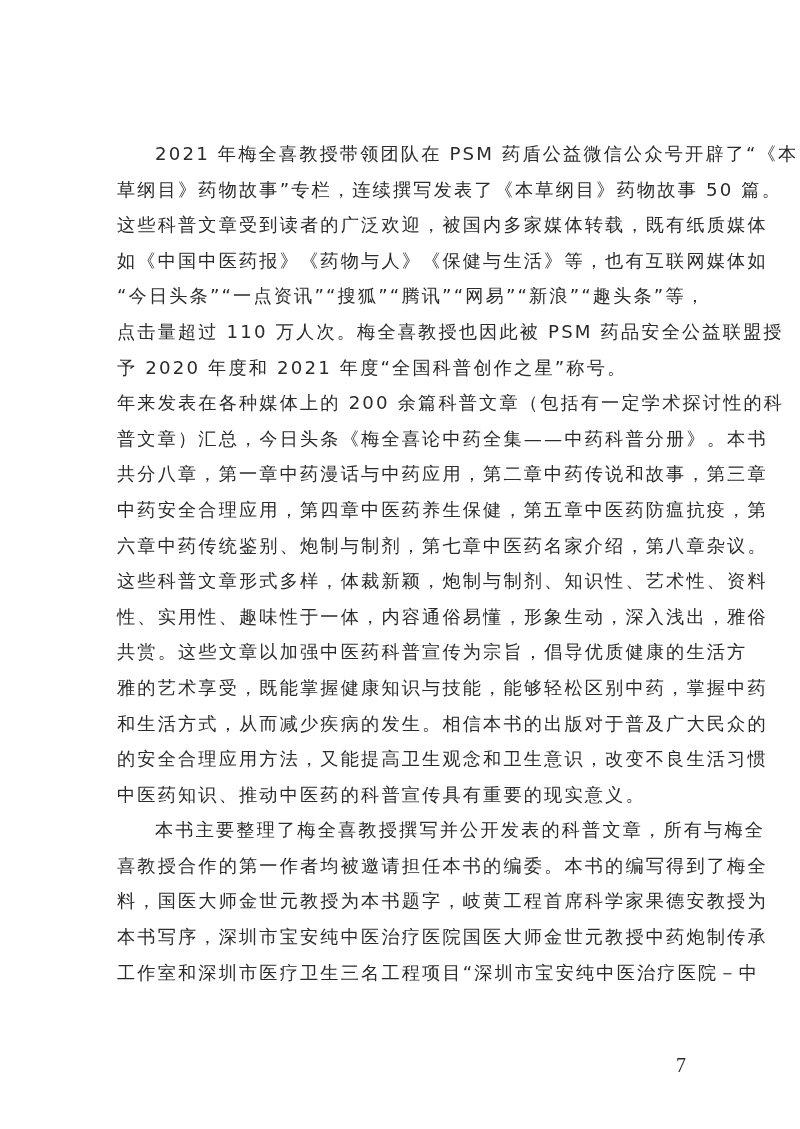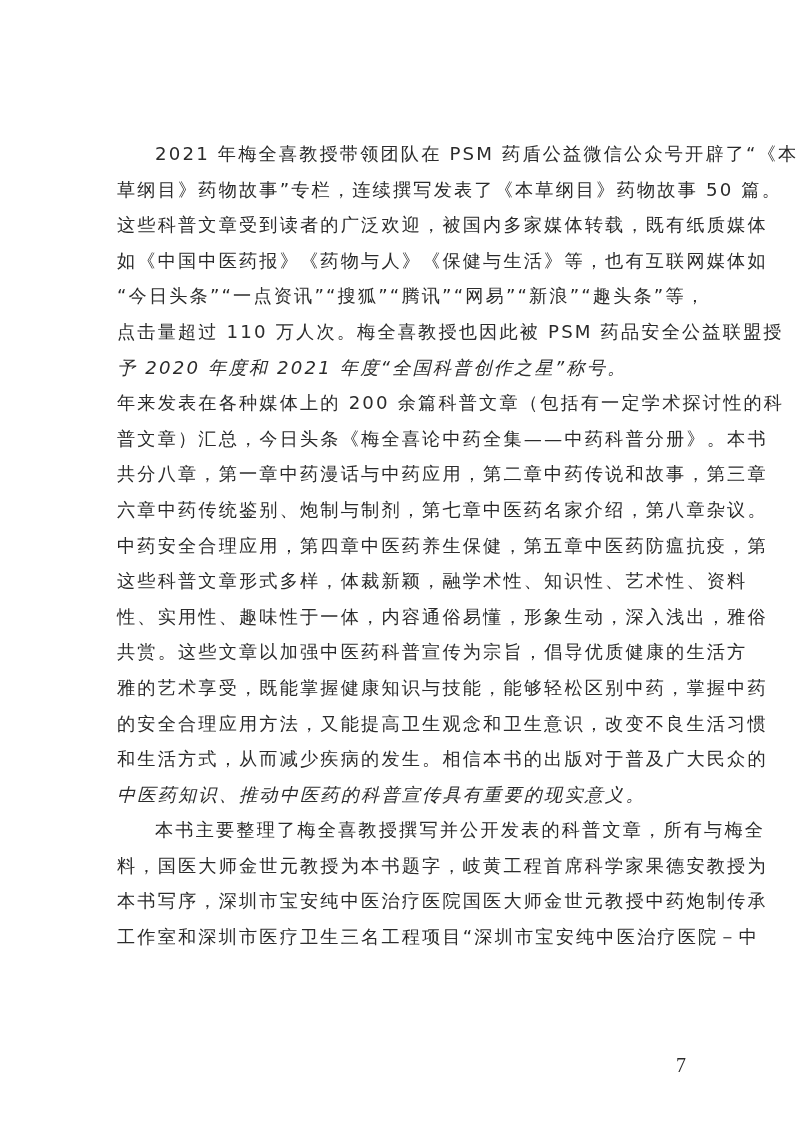--- a/index.html
+++ b/index.html
@@ -36,21 +36,20 @@
       letter-spacing: 2.15px;
       text-align: justify;
       text-align-last: justify;
       overflow: visible;
     }
     .line.indent {
       padding-left: 38px;
     }
     .line.last {
       text-align-last: left;
-      font-style: italic;
     }
     .page-number {
       position: absolute;
       left: 676px;
       top: 1054px;
       font-family: "Liberation Serif", "DejaVu Serif", serif;
       font-size: 20px;
       color: #2b2b2b;
     }
   </style>
@@ -64,31 +63,32 @@
     <div class="line">草纲目》药物故事”专栏，连续撰写发表了《本草纲目》药物故事 50 篇。</div>
     <div class="line">这些科普文章受到读者的广泛欢迎，被国内多家媒体转载，既有纸质媒体</div>
     <div class="line">如《中国中医药报》《药物与人》《保健与生活》等，也有互联网媒体如</div>
     <div class="line">“今日头条”“一点资讯”“搜狐”“腾讯”“网易”“新浪”“趣头条”等，</div>
     <div class="line">点击量超过 110 万人次。梅全喜教授也因此被 PSM 药品安全公益联盟授</div>
     <div class="line last">予 2020 年度和 2021 年度“全国科普创作之星”称号。</div>
 
     <div class="line">年来发表在各种媒体上的 200 余篇科普文章（包括有一定学术探讨性的科</div>
     <div class="line">普文章）汇总，今日头条《梅全喜论中药全集——中药科普分册》。本书</div>
     <div class="line">共分八章，第一章中药漫话与中药应用，第二章中药传说和故事，第三章</div>
+    <div class="line">中药安全合理应用，第四章中医药养生保健，第五章中医药防瘟抗疫，第</div>
     <div class="line">六章中药传统鉴别、炮制与制剂，第七章中医药名家介绍，第八章杂议。</div>
-    <div class="line">中药安全合理应用，第四章中医药养生保健，第五章中医药防瘟抗疫，第</div>
-    <div class="line">这些科普文章形式多样，体裁新颖，融学术性、知识性、艺术性、资料</div>
+    <div class="line">这些科普文章形式多样，体裁新颖，炮制与制剂、知识性、艺术性、资料</div>
     <div class="line">性、实用性、趣味性于一体，内容通俗易懂，形象生动，深入浅出，雅俗</div>
     <div class="line">共赏。这些文章以加强中医药科普宣传为宗旨，倡导优质健康的生活方</div>
     <div class="line">雅的艺术享受，既能掌握健康知识与技能，能够轻松区别中药，掌握中药</div>
+    <div class="line">和生活方式，从而减少疾病的发生。相信本书的出版对于普及广大民众的</div>
     <div class="line">的安全合理应用方法，又能提高卫生观念和卫生意识，改变不良生活习惯</div>
-    <div class="line">和生活方式，从而减少疾病的发生。相信本书的出版对于普及广大民众的</div>
     <div class="line last">中医药知识、推动中医药的科普宣传具有重要的现实意义。</div>
 
     <div class="line indent">本书主要整理了梅全喜教授撰写并公开发表的科普文章，所有与梅全</div>
+    <div class="line">喜教授合作的第一作者均被邀请担任本书的编委。本书的编写得到了梅全</div>
     <div class="line">料，国医大师金世元教授为本书题字，岐黄工程首席科学家果德安教授为</div>
     <div class="line">本书写序，深圳市宝安纯中医治疗医院国医大师金世元教授中药炮制传承</div>
     <div class="line">工作室和深圳市医疗卫生三名工程项目“深圳市宝安纯中医治疗医院－中</div>
 
   </div>
 
   <div class="page-number">7</div>
 </div>
 
 </body></html>

